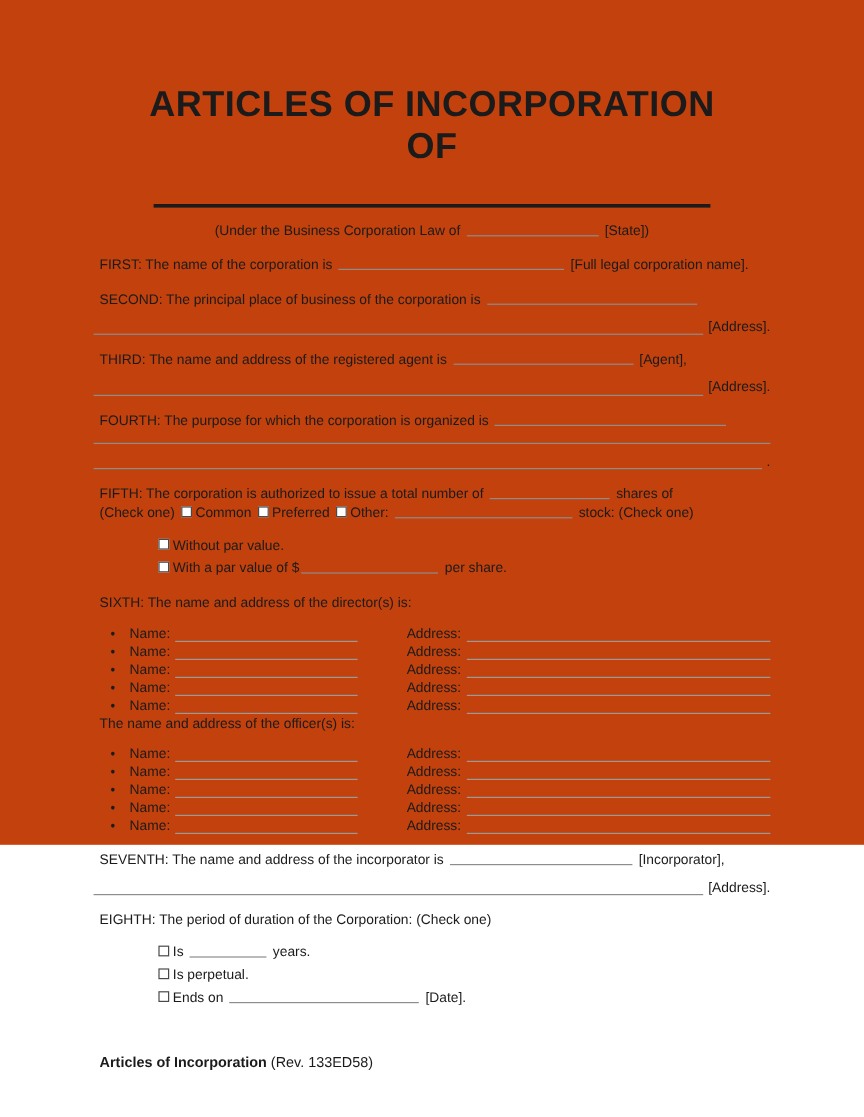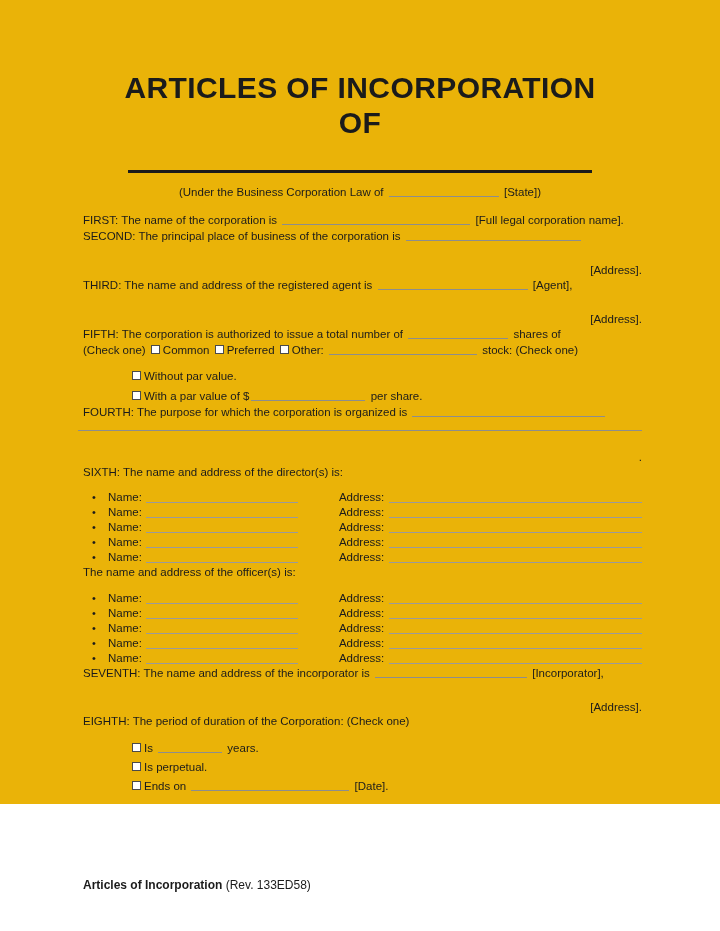--- a/index.html
+++ b/index.html
@@ -11,22 +11,22 @@
   body {
     width: 720px;
     height: 931px;
     font-family: "Liberation Sans", sans-serif;
     color: #1b1b1b;
     -webkit-font-smoothing: antialiased;
   }
   .page {
     position: relative;
     width: 720px;
-    height: 804px;
-    background: #eab308;
+    height: 704px;
+    background: #c2410c;
     box-sizing: border-box;
   }
 
   
   .title-block {
     padding-top: 70px;
     text-align: center;
   }
   .doc-title {
     font-size: 30px;
@@ -50,20 +50,21 @@
   }
 
   
   .body {
     margin-top: 14px;
     padding: 0 78px 0 83px;
     font-size: 11.5px;
     line-height: 1.42;
   }
   .clause {
+    margin-top: 13px;
   }
   .clause.tight { margin-top: 11px; }
   .clause p { margin: 0; }
 
   
   .blank {
     display: inline-block;
     border-bottom: 1px solid #8d8d8d;
     vertical-align: baseline;
     height: 11px;
@@ -89,21 +90,20 @@
     border-bottom: 1px solid #8d8d8d;
     height: 0;
     margin-top: 10px;
     margin-left: -5px;
   }
   .rule-row {
     display: flex;
     align-items: flex-end;
     margin-top: 9px;
     margin-left: -5px;
-    flex-direction: column;
   }
   .rule-row .fill {
     flex: 1 1 auto;
     border-bottom: 1px solid #8d8d8d;
     height: 11px;
   }
   .rule-row .tag {
     flex: 0 0 auto;
     padding-left: 4px;
     line-height: 1;
@@ -229,20 +229,32 @@
         <span class="nowrap">[Agent],</span>
       </p>
       <div class="rule-row">
         <span class="fill"></span>
         <span class="tag">[Address].</span>
       </div>
     </div>
 
     <div class="clause">
       <p>
+        <span>FOURTH: The purpose for which the corporation is organized is</span>
+        <span class="blank b-fourth"></span>
+      </p>
+      <div class="rule-full"></div>
+      <div class="rule-row">
+        <span class="fill"></span>
+        <span class="tag">.</span>
+      </div>
+    </div>
+
+    <div class="clause">
+      <p>
         <span>FIFTH: The corporation is authorized to issue a total number of</span>
         <span class="blank b-shares"></span>
         <span>shares of</span>
       </p>
       <p>
         <span>(Check one)</span>
         <span class="cb"></span><span>Common</span>
         <span class="cb"></span><span>Preferred</span>
         <span class="cb"></span><span>Other:</span>
         <span class="blank b-other"></span>
@@ -254,32 +266,20 @@
           <span class="cb"></span><span>Without par value.</span>
         </div>
         <div class="check-item">
           <span class="cb"></span><span>With a par value of $</span><span class="blank b-par"></span>
           <span>per share.</span>
         </div>
       </div>
     </div>
 
     <div class="clause">
-      <p>
-        <span>FOURTH: The purpose for which the corporation is organized is</span>
-        <span class="blank b-fourth"></span>
-      </p>
-      <div class="rule-full"></div>
-      <div class="rule-row">
-        <span class="fill"></span>
-        <span class="tag">.</span>
-      </div>
-    </div>
-
-    <div class="clause">
       <p>SIXTH: The name and address of the director(s) is:</p>
       <div class="people">
         <div class="person-row">
           <span class="bullet"></span>
           <span class="lbl">Name:</span>
           <span class="ln-name"></span>
           <span class="gap"></span>
           <span class="lbl">Address:</span>
           <span class="ln-addr"></span>
         </div>

